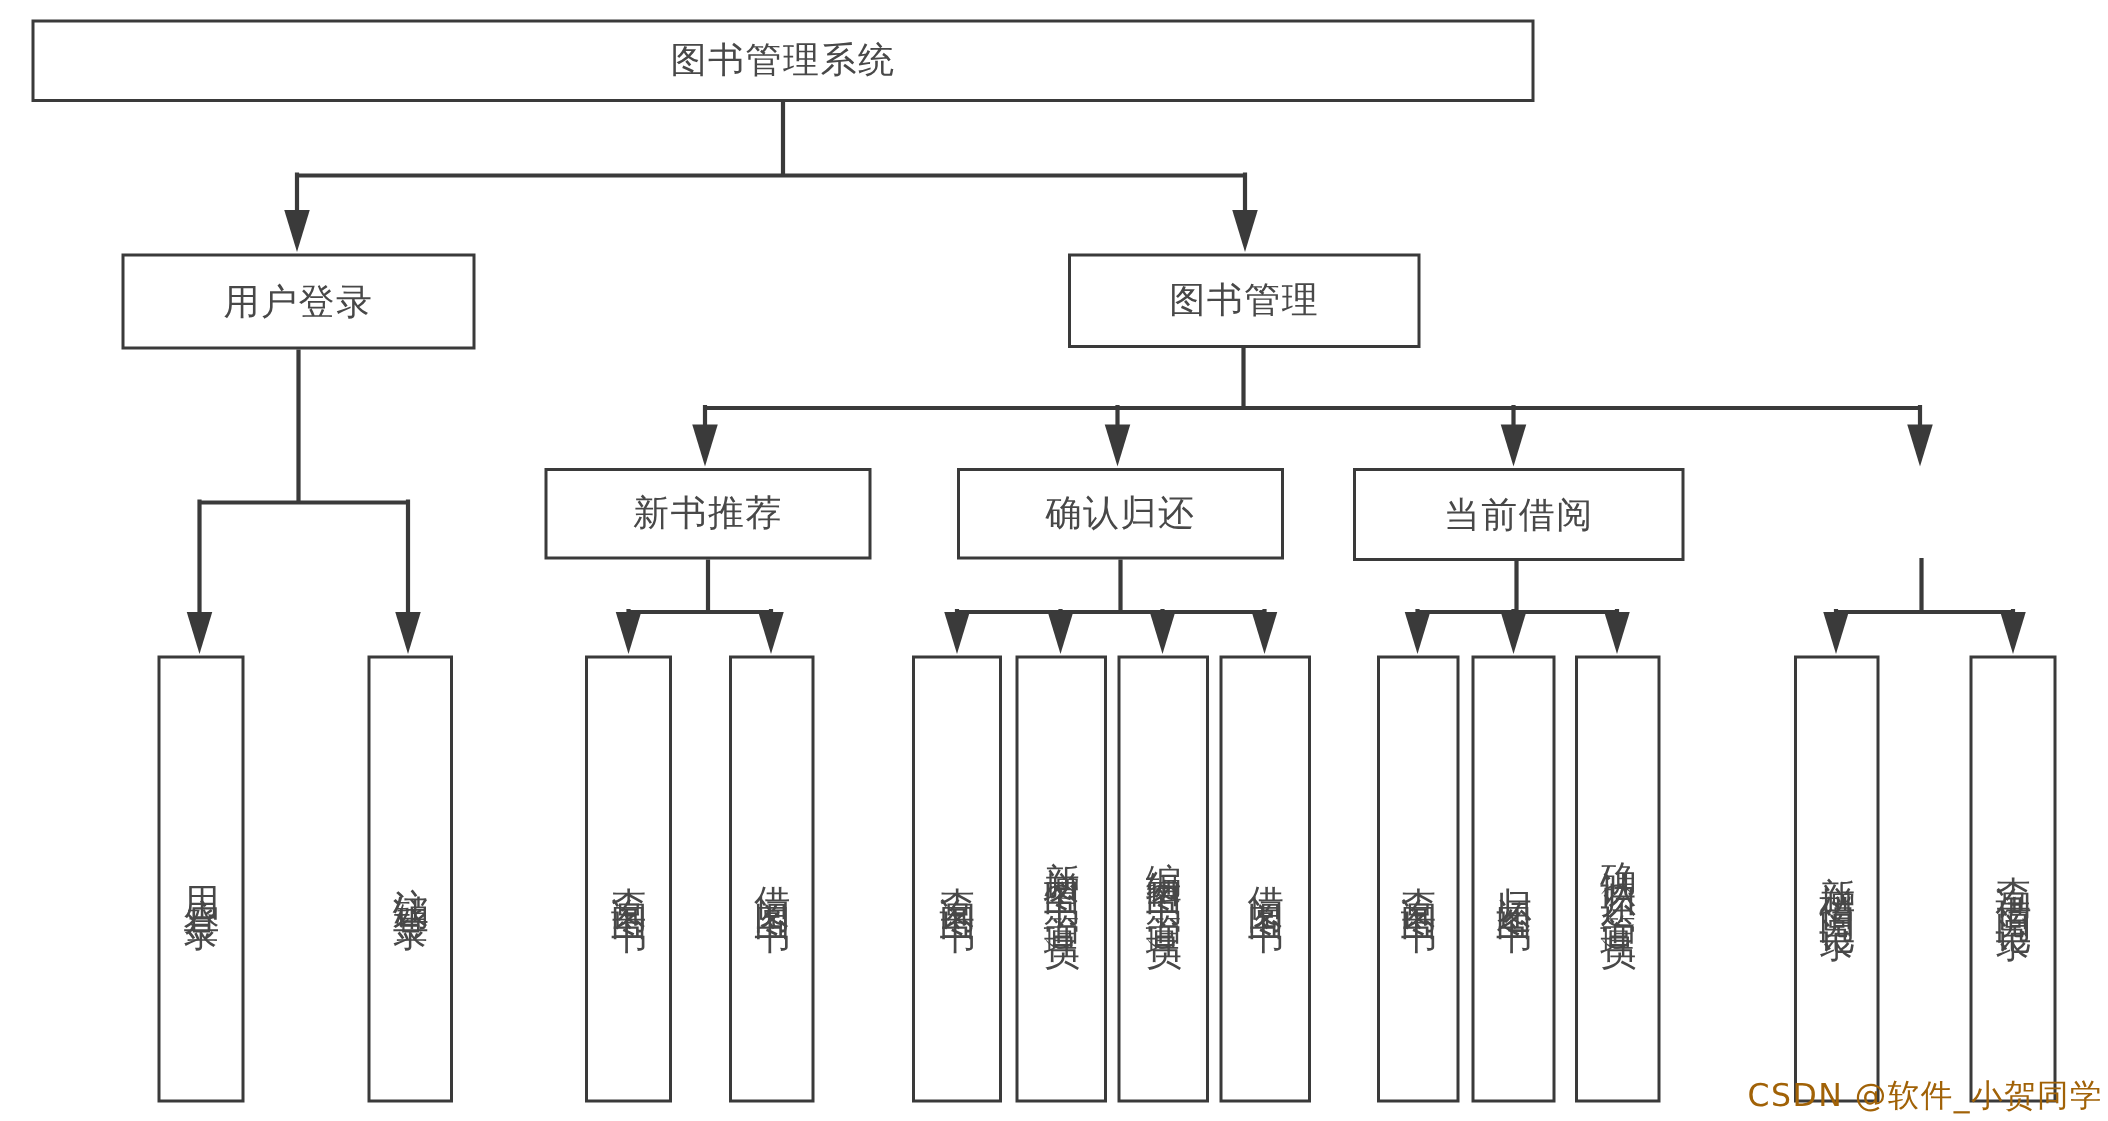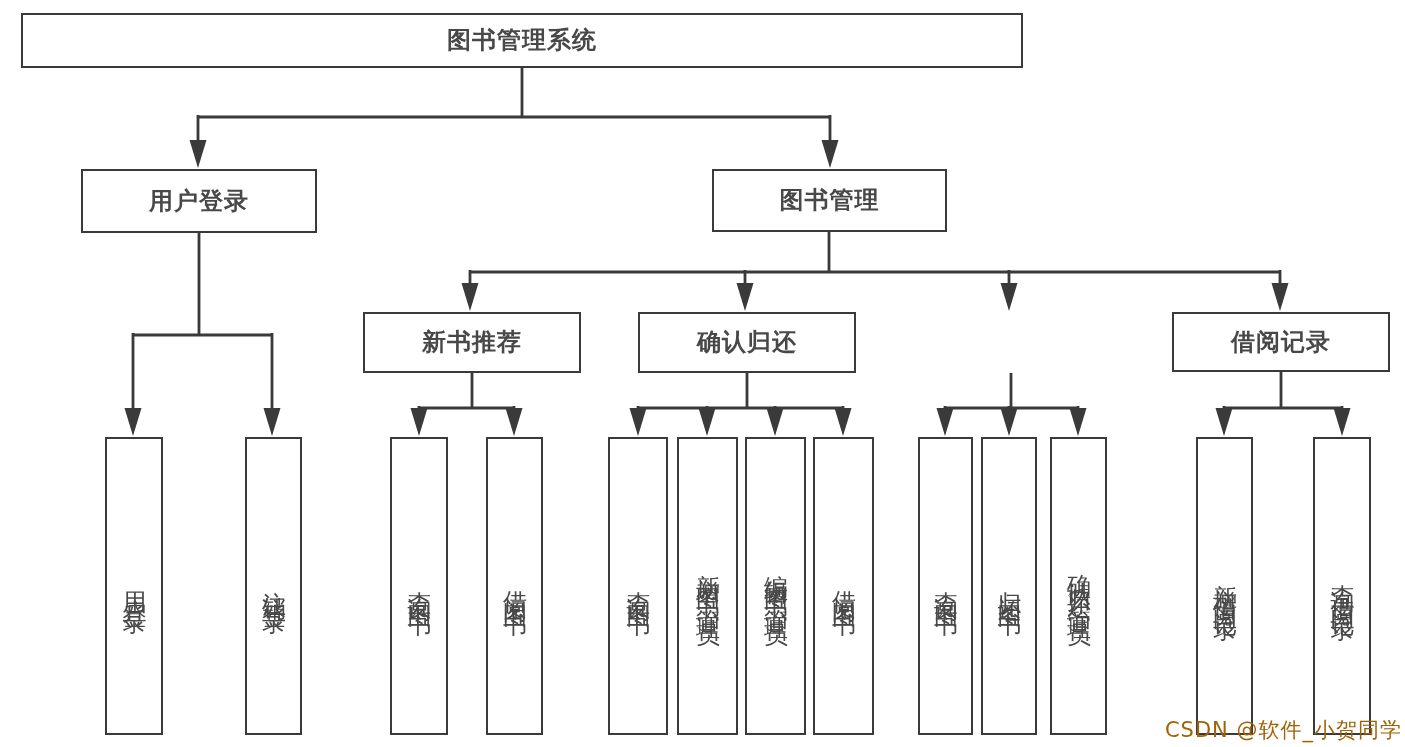--- a/index.html
+++ b/index.html
@@ -17,21 +17,21 @@
     position:absolute;
     box-sizing:border-box;
     background:#ffffff;
     border:2.5px solid #3a3a3a;
     color:#484848;
     display:flex;align-items:center;justify-content:center;
     font-size:24px;
     line-height:1.2;
     white-space:nowrap;
   }
-  .box.h{letter-spacing:1px;font-weight:bold;}
+  .box.h{letter-spacing:1px;}
   .box.v{
     writing-mode:vertical-rl;
     text-orientation:mixed;
     letter-spacing:7px;
     font-size:24px;
     white-space:normal;
   }
   .watermark{
     position:absolute;
     right:3px;top:716px;
@@ -87,21 +87,21 @@
     <use href="#ah" transform="translate(1342,436)"></use>
   </svg>
 
   <div class="box h" style="left:21px;top:13px;width:1002px;height:55px">图书管理系统</div>
 
   <div class="box h" style="left:81px;top:169px;width:236px;height:64px">用户登录</div>
   <div class="box h" style="left:712px;top:169px;width:235px;height:63px">图书管理</div>
 
   <div class="box h" style="left:363px;top:312px;width:218px;height:61px">新书推荐</div>
   <div class="box h" style="left:638px;top:312px;width:218px;height:61px">确认归还</div>
-  <div class="box h" style="left:1172px;top:312px;width:218px;height:60px">借阅记录</div>
+  <div class="box h" style="left:902px;top:312px;width:221px;height:62px">当前借阅</div>
 
   <div class="box v" style="left:105px;top:437px;width:58px;height:298px">用户登录</div>
   <div class="box v" style="left:245px;top:437px;width:57px;height:298px">注销登录</div>
 
   <div class="box v" style="left:390px;top:437px;width:58px;height:298px">查询图书</div>
   <div class="box v" style="left:486px;top:437px;width:57px;height:298px">借阅图书</div>
 
   <div class="box v" style="left:608px;top:437px;width:60px;height:298px">查询图书</div>
   <div class="box v" style="left:677px;top:437px;width:61px;height:298px">新增图书（管理员）</div>
   <div class="box v" style="left:745px;top:437px;width:61px;height:298px">编辑图书（管理员）</div>

